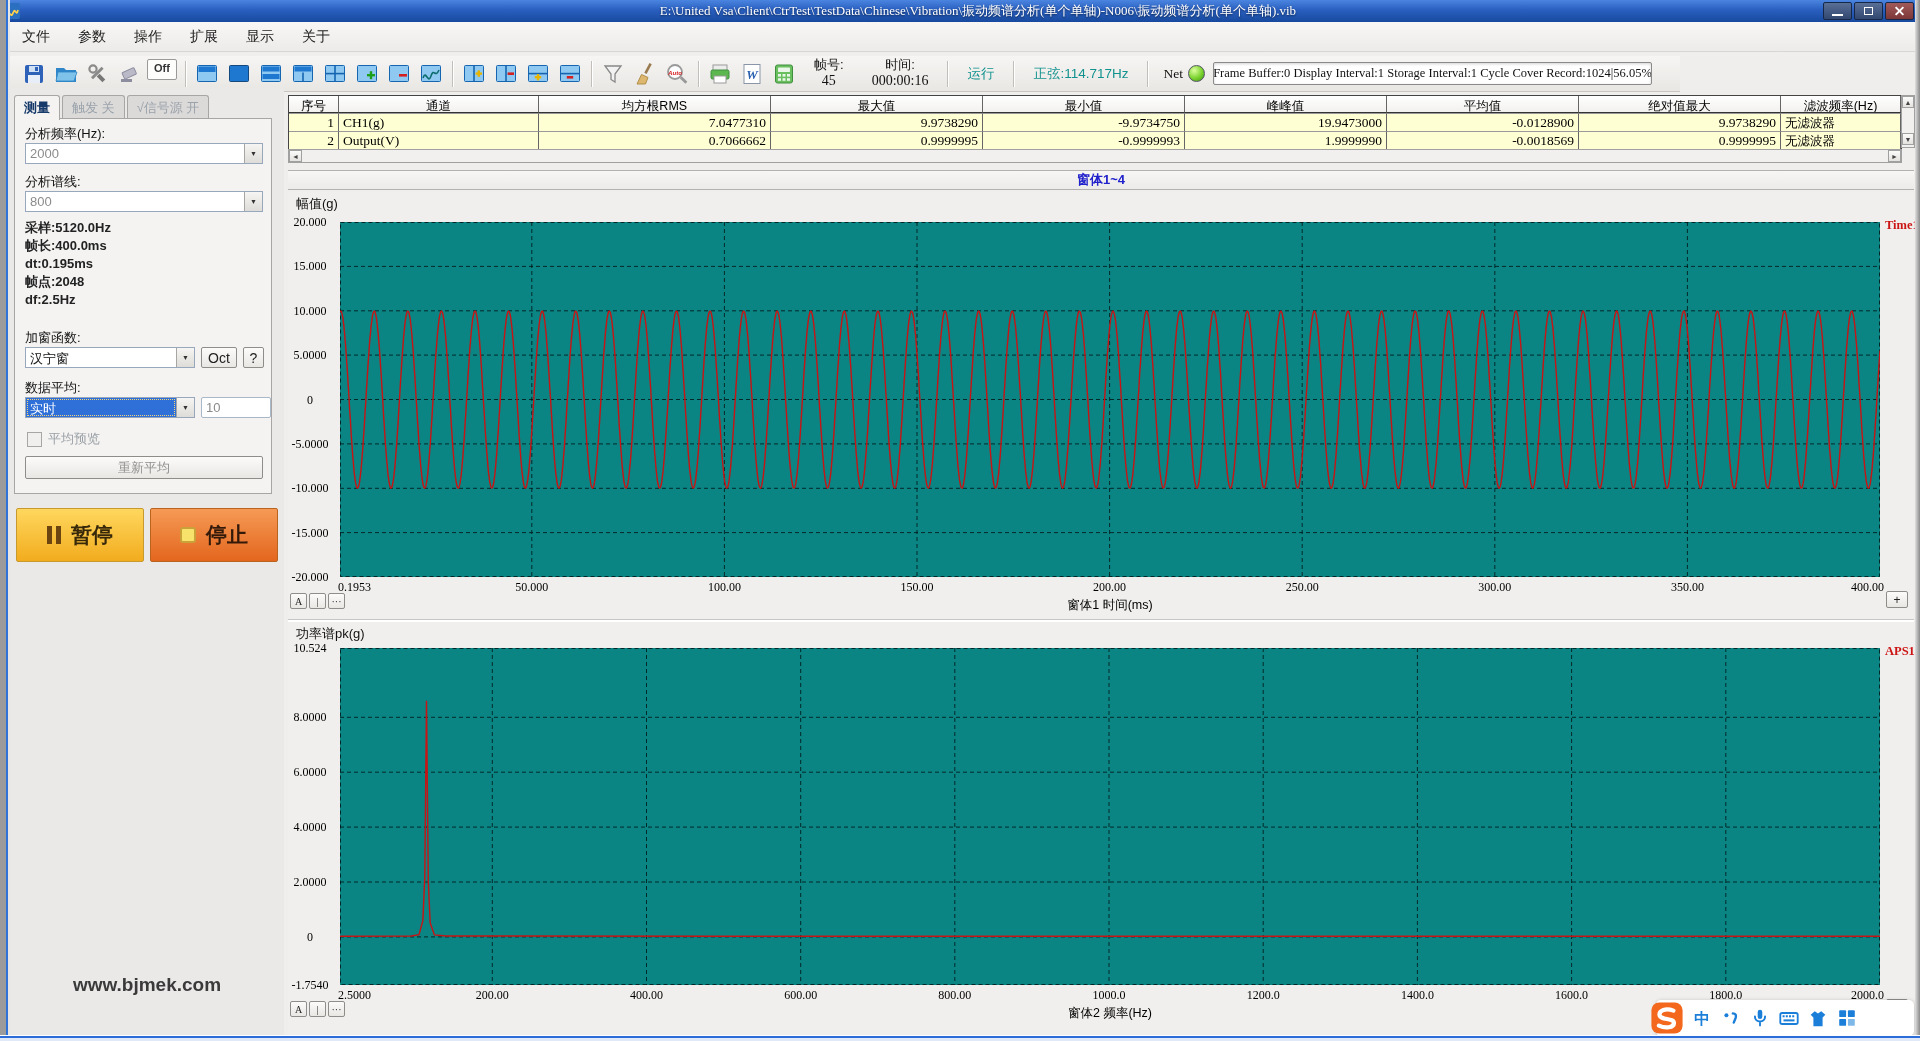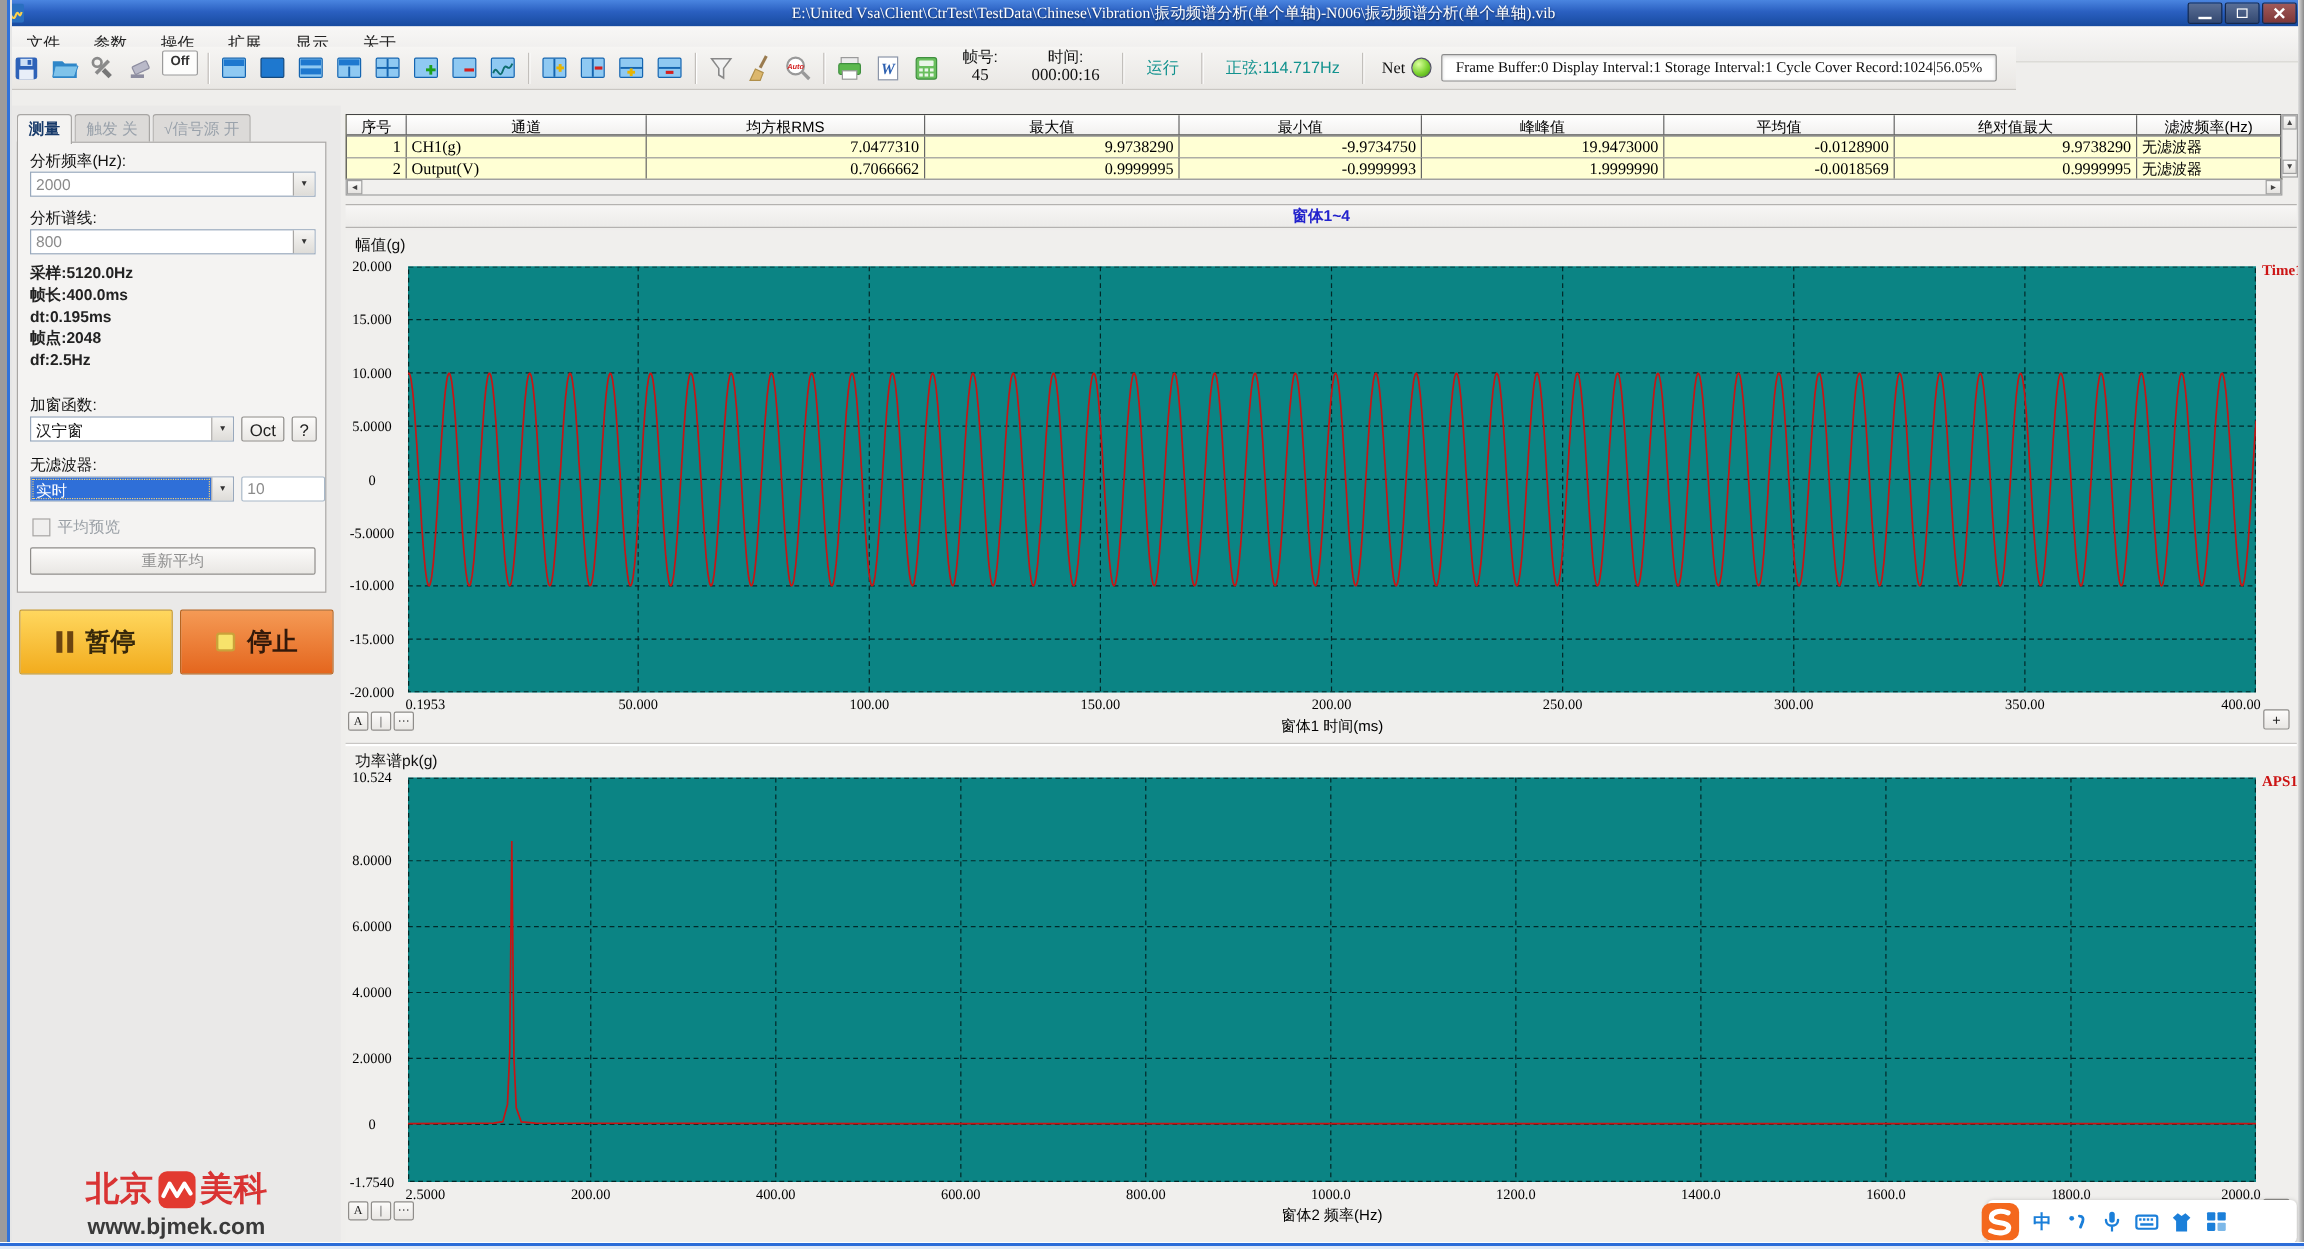--- a/index.html
+++ b/index.html
@@ -28,22 +28,22 @@
   .wbtn.max::after{content:'';position:absolute;left:9px;right:9px;top:4px;bottom:4px;border:1px solid #fff;}
   .wbtn.close::before,.wbtn.close::after{content:'';position:absolute;left:8px;right:8px;top:7px;height:2px;background:#fff;}
   .wbtn.close::before{transform:rotate(45deg);} .wbtn.close::after{transform:rotate(-45deg);}
 
   
   #menubar{position:absolute;left:0;top:22px;width:1920px;height:30px;display:flex;align-items:center;
     background:linear-gradient(#f8f7f6,#ecebe9);border-bottom:1px solid #d8d6d3;padding-left:8px;box-sizing:border-box;}
   .menu-item{padding:4px 14px;font-size:14px;color:#222;}
 
   
-  #toolbar{position:absolute;left:0;top:39px;width:1680px;height:36px;display:flex;align-items:center;
-    background:linear-gradient(#f6f5f3,#e9e7e4);border-bottom:1px solid #c9c6c2;padding:0 6px;box-sizing:border-box;}
+  #toolbar{position:absolute;left:0;top:56px;width:1680px;height:36px;display:flex;align-items:center;
+    background:linear-gradient(#f6f5f3,#e9e7e4);border-bottom:1px solid #c9c6c2;padding:0 18px;box-sizing:border-box;}
   #tb-icons{display:flex;align-items:center;}
   .tbtn{width:30px;height:30px;display:flex;align-items:center;justify-content:center;border:1px solid transparent;border-radius:3px;}
   .tbtn svg{width:24px;height:24px;}
   .tb-sep{width:1px;height:26px;background:#c2bfbb;margin:0 5px;box-shadow:1px 0 0 #fff;}
   #off-button{width:28px;height:19px;margin:0 3px 8px 1px;background:#fdfdfc;border:1px solid #9a9a9a;border-radius:2px;
     font-size:11px;font-weight:bold;color:#333;line-height:17px;text-align:center;}
   .tb-field{text-align:center;line-height:1.2;margin:0 14px;font-size:13px;color:#111;}
   .tb-field .tb-value{font-family:"Liberation Serif",serif;font-size:14px;}
   .teal{color:#12928e;font-size:13.5px;margin:0 14px;}
   #net-label{font-size:13.5px;color:#111;margin-left:10px;font-family:"Liberation Serif",serif;}
@@ -362,21 +362,21 @@
         <div>帧点:2048</div>
         <div>df:2.5Hz</div>
       </div>
     <div class="flabel" style="left:10px;top:210px">加窗函数:</div>
     <div class="combo" style="left:10px;top:228px;width:170px">
       <div class="cval dark">汉宁窗</div>
       <div class="carrow">▼</div>
     </div>
     <div class="sbtn" style="left:186px;top:228px;width:36px;height:21px">Oct</div>
     <div class="sbtn" style="left:228px;top:228px;width:21px;height:21px">?</div>
-    <div class="flabel" style="left:10px;top:260px">无滤波器:</div>
+    <div class="flabel" style="left:10px;top:260px">数据平均:</div>
     <div class="combo" style="left:10px;top:278px;width:170px">
       <div class="cval selected">实时</div>
       <div class="carrow">▼</div>
     </div>
     <input id="count-input" value="10" style="">
     <div id="preview-row">
       <span id="preview-box"></span>
       <span id="preview-label">平均预览</span>
     </div>
     <div class="sbtn" id="reavg-button">重新平均</div>
@@ -386,28 +386,20 @@
         <i></i>
         <i></i>
       </span>
     <span>暂停</span>
   </div>
   <div id="stop-button">
     <span class="stop-glyph"></span>
     <span>停止</span>
   </div>
   <div id="logo">
-    <div id="logo-row">
-      <span>北京</span>
-      <svg viewBox="0 0 32 32">
-          <rect x="1" y="1" width="30" height="30" rx="7" fill="#e23a30"></rect>
-          <path d="M5 21 L10 11 L16 21 L22 11 L27 19" stroke="#fff" stroke-width="3.4" fill="none" stroke-linecap="round" stroke-linejoin="round"></path>
-        </svg>
-      <span>美科</span>
-    </div>
     <div id="logo-url">www.bjmek.com</div>
   </div>
 </div>
 
 <div id="table-area">
     <div class="trow head">
       <div class="tcell" style="width: 50px;">序号</div>
       <div class="tcell" style="width: 200px;">通道</div>
       <div class="tcell" style="width: 232px;">均方根RMS</div>
       <div class="tcell" style="width: 212px;">最大值</div>

